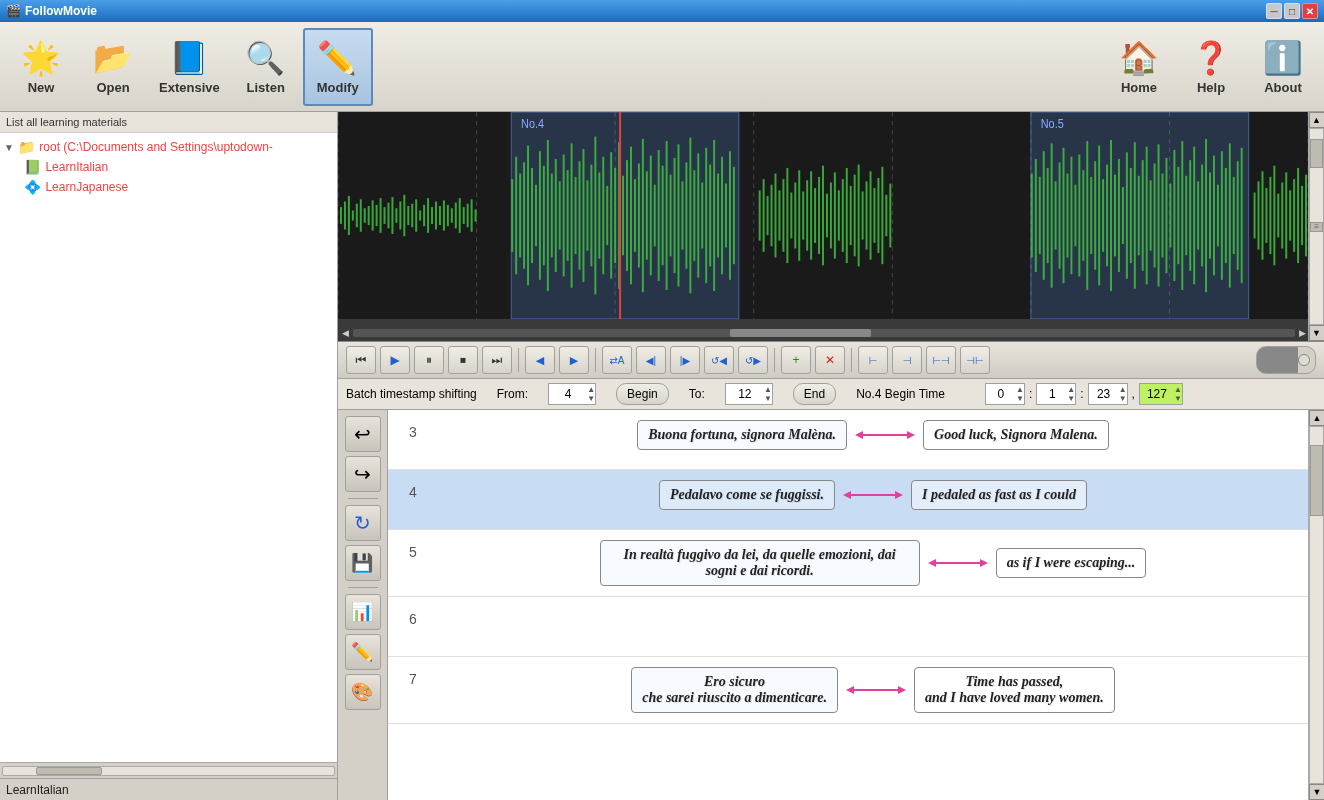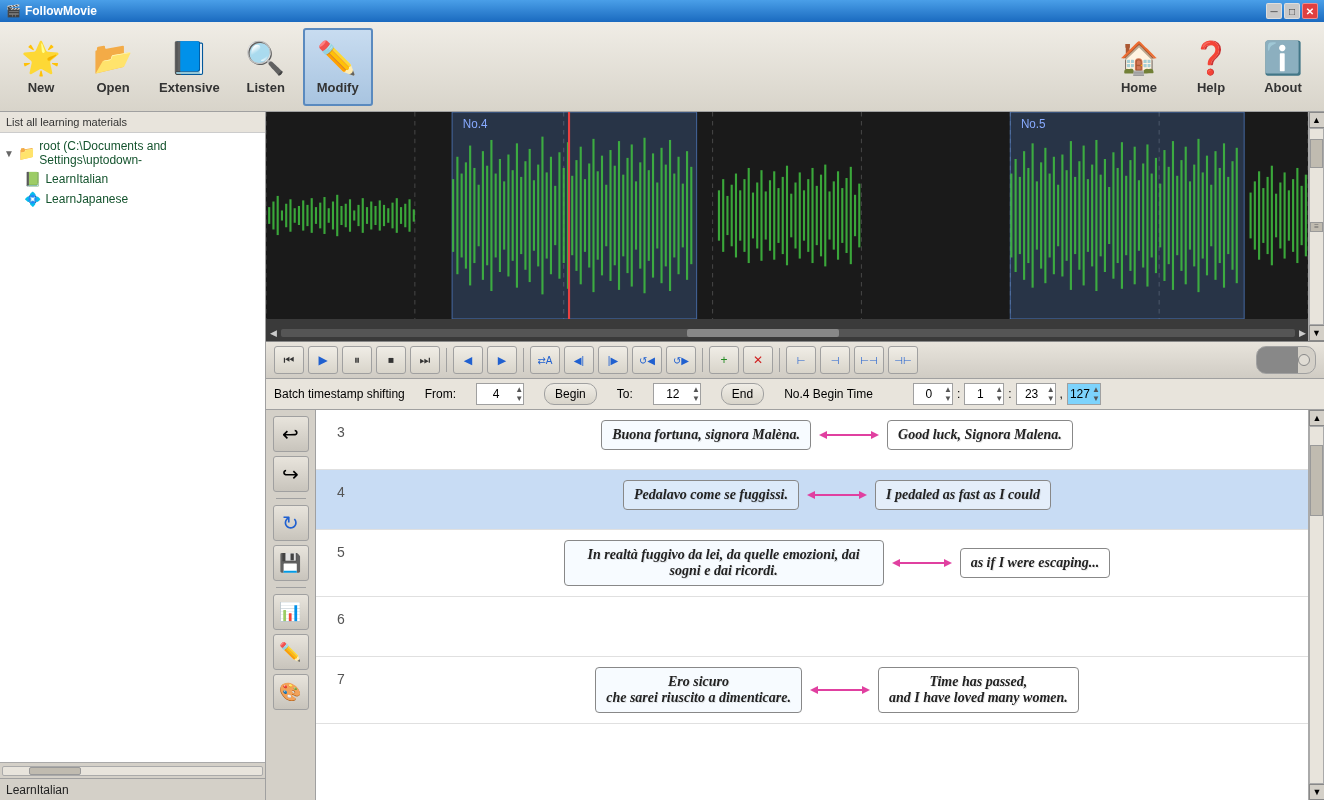--- a/index.html
+++ b/index.html
@@ -59,39 +59,39 @@
     .toolbar-right { margin-left: auto; display: flex; gap: 2px; }
 
     
     .main-layout {
       display: flex;
       height: calc(800px - 22px - 90px);
     }
 
     
     .sidebar {
-      width: 266px;
+      width: 338px;
       background: white;
       border-right: 1px solid #a0a0a0;
       display: flex;
       flex-direction: column;
     }
     .sidebar-header {
       background: #e8e4dc;
       border-bottom: 1px solid #ccc;
       padding: 4px 6px;
       font-size: 11px;
       color: #333;
     }
     .sidebar-tree { flex: 1; padding: 4px; overflow: auto; }
     .tree-item { display: flex; align-items: center; gap: 4px; padding: 2px 0; cursor: pointer; }
     .tree-child { padding-left: 20px; }
     .tree-arrow { font-size: 10px; color: #666; }
     .tree-icon { font-size: 14px; }
-    .tree-label { font-size: 12px; color: #14532d; }
+    .tree-label { font-size: 12px; color: #ef4444; }
     .sidebar-footer {
       background: #d4d0c8;
       border-top: 1px solid #a0a0a0;
       padding: 3px 6px;
       font-size: 12px;
       color: #222;
       height: 22px;
       display: flex;
       align-items: center;
     }
@@ -722,21 +722,21 @@
         </div>
         <span>:</span>
         <div style="display:flex;align-items:center;border:1px solid #a0a0a0;background:white;height:22px;width:40px;">
           <span style="flex:1;text-align:center;font-size:12px;">23</span>
           <div class="spin-btn">
               <span>▲</span>
               <span>▼</span>
             </div>
         </div>
         <span>,</span>
-        <div style="display:flex;align-items:center;border:1px solid #a0a0a0;background:#7dd3fc;height:22px;width:34px;">
+        <div style="display:flex;align-items:center;border:1px solid #a0a0a0;background:#bef264;height:22px;width:44px;">
           <span style="flex:1;text-align:center;font-size:12px;">127</span>
           <div class="spin-btn">
               <span>▲</span>
               <span>▼</span>
             </div>
         </div>
       </div>
     </div>
 
     <div class="content-area">

